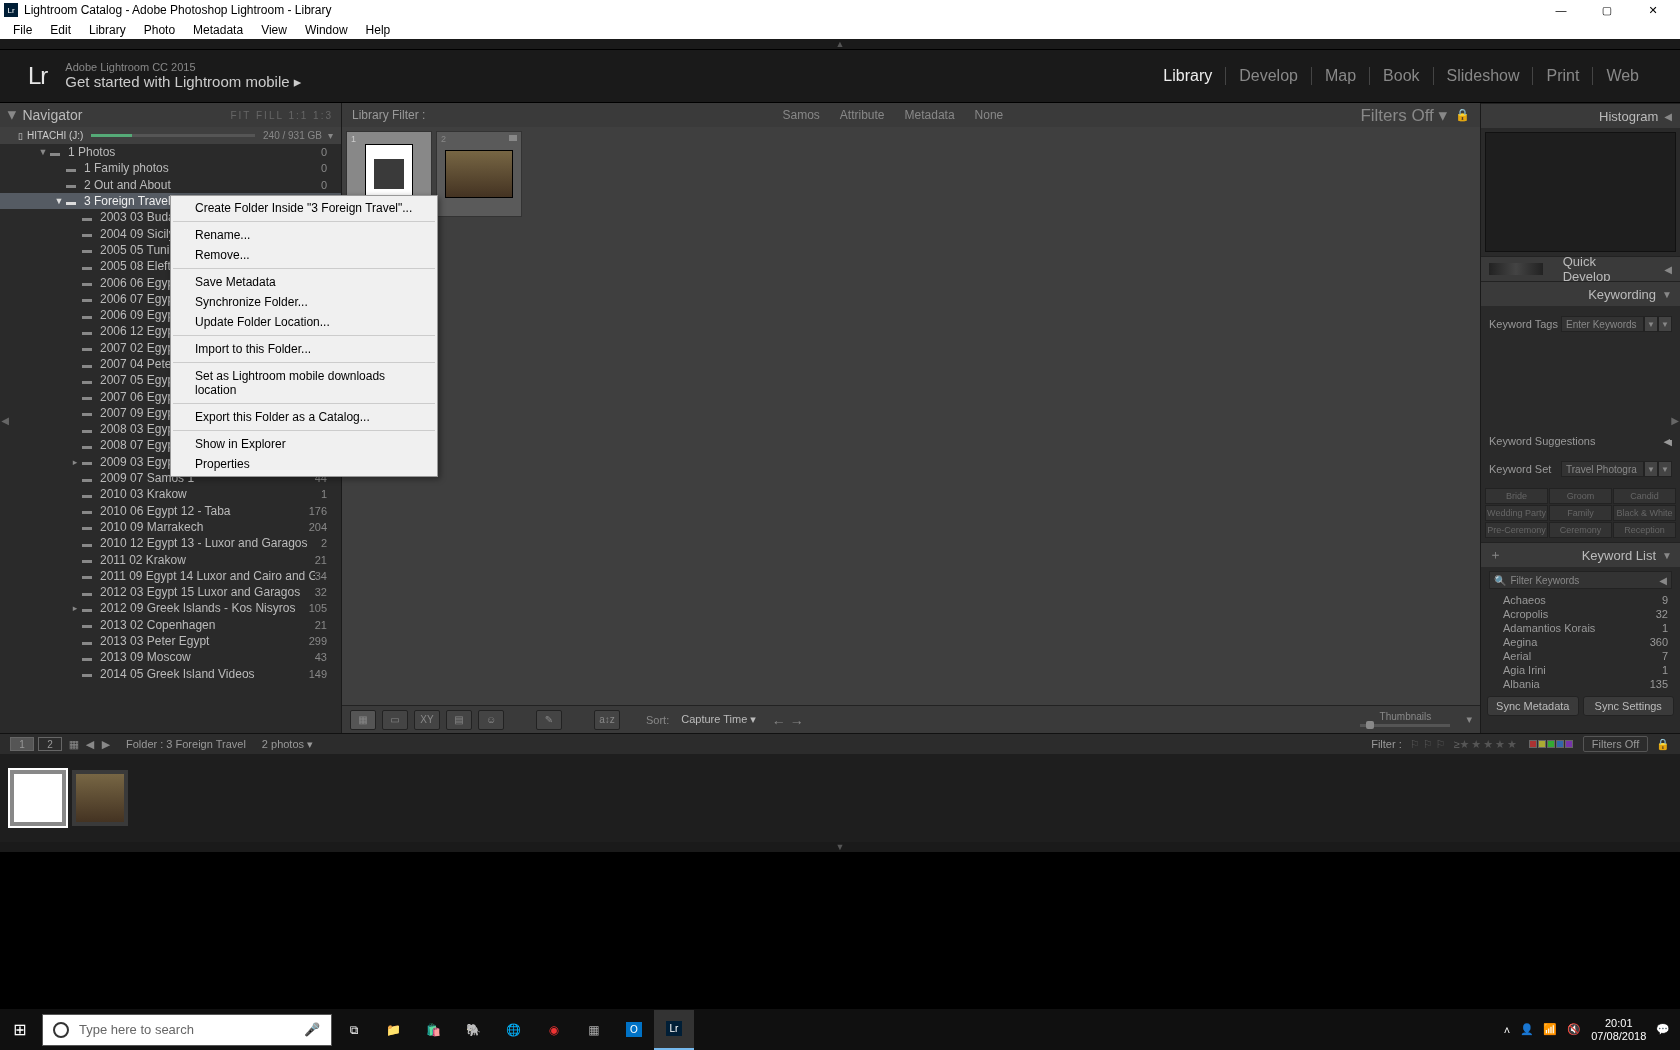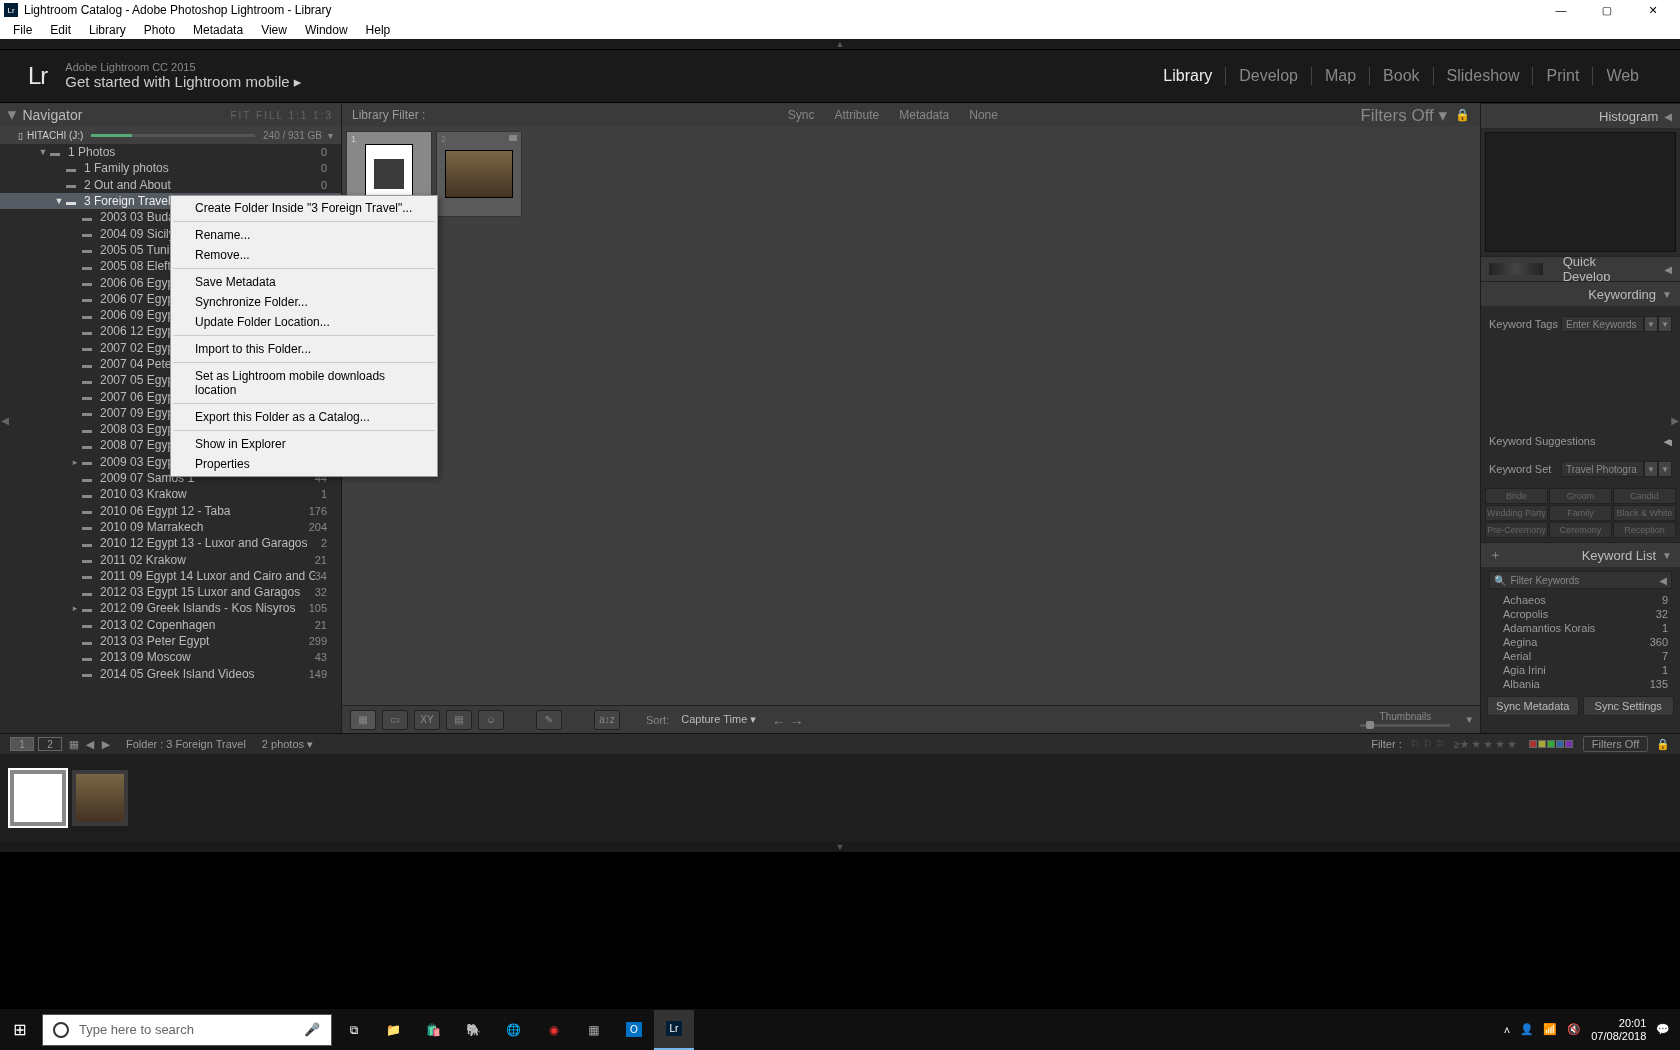--- a/index.html
+++ b/index.html
@@ -125,21 +125,21 @@
 
 
 .taskbar { position: absolute; bottom: 0; left: 0; right: 0; height: 41px; background: #101010; display: flex; align-items: center; z-index: 50; }
 .taskbar .start { width: 40px; height: 40px; display: flex; align-items: center; justify-content: center; color: #fff; font-size: 16px; }
 .taskbar .search { flex: 0 0 290px; height: 32px; background: #fff; margin: 0 2px; display: flex; align-items: center; padding: 0 10px; color: #666; font-size: 13px; border: 1px solid #555; }
 .taskbar .search .circ { width: 16px; height: 16px; border: 2px solid #333; border-radius: 50%; margin-right: 10px; }
 .taskbar .search .mic { margin-left: auto; }
 .taskbar .ticon { width: 40px; height: 40px; display: flex; align-items: center; justify-content: center; }
 .taskbar .ticon.active { background: #333; border-bottom: 2px solid #76b9ed; }
 .taskbar .tray { margin-left: auto; display: flex; align-items: center; color: #fff; font-size: 11px; gap: 10px; padding-right: 10px; }
-.taskbar .clock { text-align: right; line-height: 13px; }
+.taskbar .clock { text-align: center; line-height: 13px; }
 
 
 .tabarrow { height: 10px; background: #1a1a1a; text-align: center; font-size: 9px; color: #555; }
 
 
 .edge { position: absolute; width: 10px; height: 40px; background: #2a2a2a; color: #666; font-size: 10px; display: flex; align-items: center; justify-content: center; z-index: 5; }
 </style>
 </head>
 <body>
 
@@ -397,21 +397,21 @@
           <span class="fld">▬</span>
           <span class="name">2014 05 Greek Island Videos</span>
           <span class="cnt">149</span>
         </div>
       </div>
   </div>
 
   <div class="center">
     <div class="libfilter">
       <span class="lbl">Library Filter :</span>
-      <span id="lf-items"><span class="fitem">Sync</span><span class="fitem">Attribute</span><span class="fitem">Metadata</span><span class="fitem">None</span></span>
+      <span id="lf-items"><span class="fitem">Samos</span><span class="fitem">Attribute</span><span class="fitem">Metadata</span><span class="fitem">None</span></span>
       <span class="fopt">Filters Off ▾</span>
       <span class="lock">🔒</span>
     </div>
     <div class="gridview">
       <div class="cell sel">
         <span class="idx">1</span>
         <span class="badge"></span>
         <div class="thumb1"></div>
       </div>
       <div class="cell">

